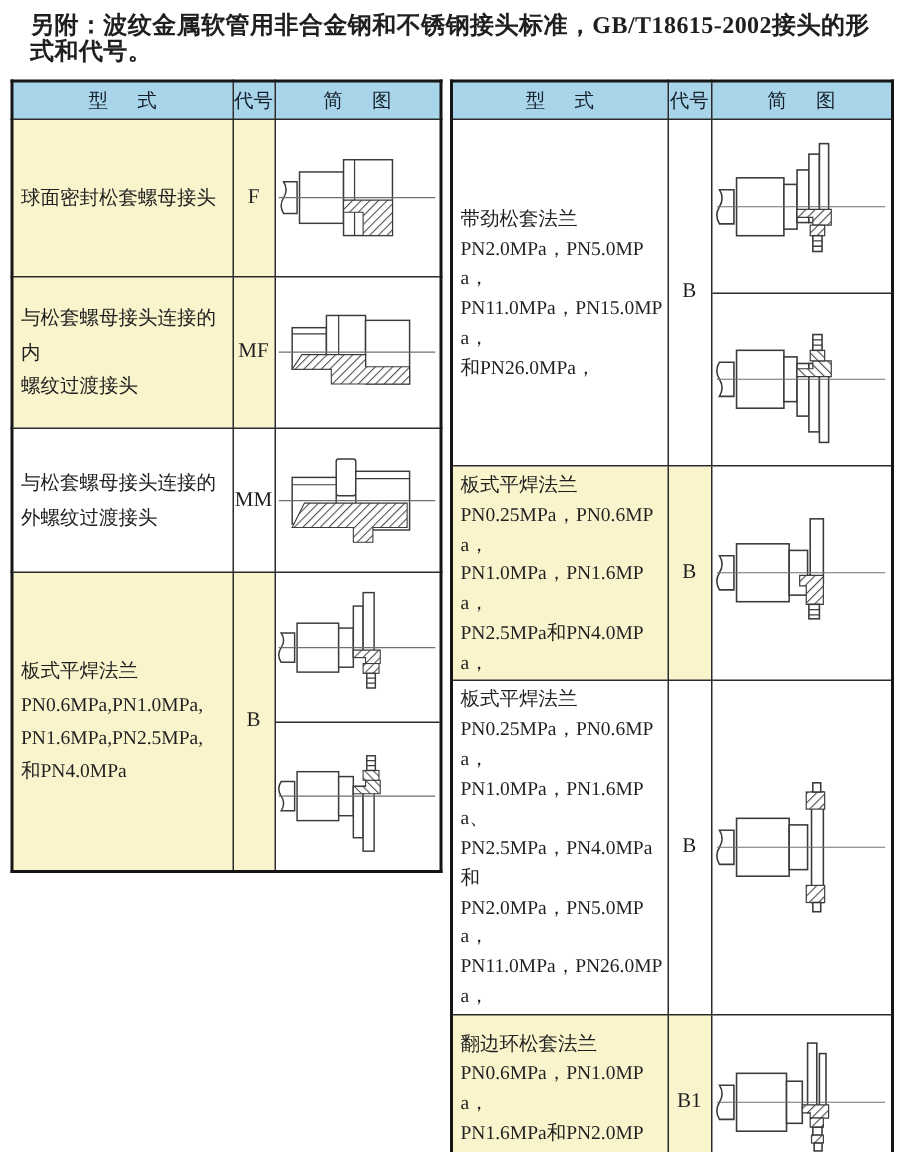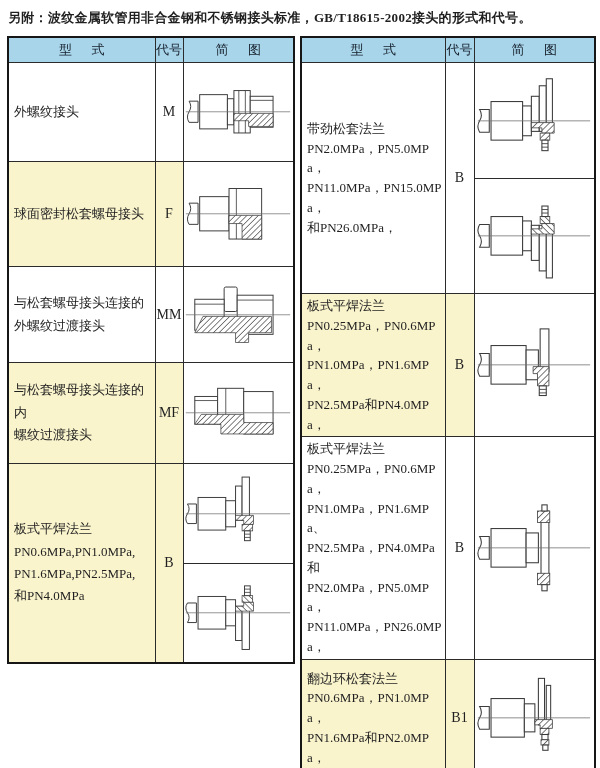--- a/index.html
+++ b/index.html
@@ -1,22 +1,22 @@
 <!DOCTYPE html>
 <html><head>
 <meta charset="utf-8">
 <style>
   html,body{margin:0;padding:0;background:#ffffff;}
   body{
     width:600px;height:768px;overflow:hidden;position:relative;
     font-family:"Liberation Serif","DejaVu Serif",serif;color:#1f1f1f;
   }
   .title{
-    font-weight:bold;font-size:13px;letter-spacing:.3px;
-    padding:9px 12px 0 8px;line-height:17px;
+    font-weight:bold;font-size:16px;letter-spacing:.3px;
+    padding:9px 12px 0 8px;line-height:17px;margin-left:12px;
   }
   .tables{display:flex;align-items:flex-start;margin:10px 0 0 7px;}
   table{border-collapse:collapse;table-layout:fixed;border:2px solid #161616;background:#fff;}
   table.left{width:286px;margin-right:5px;}
   table.right{width:294px;}
   th,td{border:1px solid #2b2b2b;padding:0;}
   th{
     background:#a9d5eb;height:24px;font-weight:normal;font-size:13px;
     white-space:pre;color:#15202b;
   }
@@ -57,95 +57,73 @@
         <col style="width:111px">
       </colgroup>
     <thead>
       <tr>
         <th>型      式</th>
         <th>代号</th>
         <th>简      图</th>
       </tr>
     </thead>
     <tbody id="left-body">
-        <tr style="height: 98px;">
-          <td class="type">
-            <div>外螺纹接头</div>
-          </td>
-          <td class="code">M</td>
-          <td class="diagram">
-            <div class="diag-sub" style="height: 98px;">
-              <svg viewBox="0 0 130 100" xmlns="http://www.w3.org/2000/svg">
-                <path d="M16 37 H5 q4 6.5 0 13 q-4 6.5 0 13 H16 Z" fill="#ffffff" stroke="#3b3b3b" stroke-width="1.2"></path>
-                <rect x="18" y="29" width="34" height="42" fill="#ffffff" stroke="#3b3b3b" stroke-width="1.2"></rect>
-                <rect x="52" y="34" width="8" height="32" fill="#ffffff" stroke="#3b3b3b" stroke-width="1.2"></rect>
-                <rect x="60" y="24" width="20" height="52" fill="#ffffff" stroke="#3b3b3b" stroke-width="1.2"></rect>
-                <line x1="66" y1="24" x2="66" y2="76" stroke="#3b3b3b" stroke-width="1" fill="none"></line>
-                <line x1="74" y1="24" x2="74" y2="76" stroke="#3b3b3b" stroke-width="1" fill="none"></line>
-                <rect x="80" y="31" width="28" height="38" fill="#ffffff" stroke="#3b3b3b" stroke-width="1.2"></rect>
-                <line x1="80" y1="36" x2="108" y2="36" stroke="#3b3b3b" stroke-width="1" fill="none"></line>
-                <polygon points="60,52 108,52 108,68 78,68 78,61 60,61" fill="url(#hatch)" stroke="#3b3b3b" stroke-width="0.9"></polygon>
-                <line x1="1" y1="50" x2="129" y2="50" stroke="#6f6f6f" stroke-width="0.9"></line>
-              </svg>
-            </div>
-          </td>
-        </tr>
         <tr style="height: 104px;">
           <td class="type hl">
             <div>球面密封松套螺母接头</div>
           </td>
           <td class="code hl">F</td>
           <td class="diagram">
             <div class="diag-sub" style="height: 104px;">
               <svg viewBox="0 0 130 100" xmlns="http://www.w3.org/2000/svg">
                 <path d="M16 37 H5 q4 6.5 0 13 q-4 6.5 0 13 H16 Z" fill="#ffffff" stroke="#3b3b3b" stroke-width="1.2"></path>
                 <rect x="18" y="29" width="36" height="42" fill="#ffffff" stroke="#3b3b3b" stroke-width="1.2"></rect>
                 <rect x="54" y="19" width="40" height="62" fill="#ffffff" stroke="#3b3b3b" stroke-width="1.2"></rect>
                 <line x1="63" y1="19" x2="63" y2="81" stroke="#3b3b3b" stroke-width="1" fill="none"></line>
                 <polygon points="54,52 94,52 94,81 70,81 70,62 54,62" fill="url(#hatch)" stroke="#3b3b3b" stroke-width="0.9"></polygon>
+                <line x1="1" y1="50" x2="129" y2="50" stroke="#6f6f6f" stroke-width="0.9"></line>
+              </svg>
+            </div>
+          </td>
+        </tr>
+        <tr style="height: 100px;">
+          <td class="type hl">
+            <div>与松套螺母接头连接的内</div>
+            <div>螺纹过渡接头</div>
+          </td>
+          <td class="code hl">MF</td>
+          <td class="diagram">
+            <div class="diag-sub" style="height: 100px;">
+              <svg viewBox="0 0 130 100" xmlns="http://www.w3.org/2000/svg">
+                <rect x="12" y="30" width="28" height="34" fill="#ffffff" stroke="#3b3b3b" stroke-width="1.2"></rect>
+                <line x1="12" y1="35" x2="40" y2="35" stroke="#3b3b3b" stroke-width="1" fill="none"></line>
+                <rect x="40" y="20" width="32" height="44" fill="#ffffff" stroke="#3b3b3b" stroke-width="1.2"></rect>
+                <line x1="50" y1="20" x2="50" y2="64" stroke="#3b3b3b" stroke-width="1" fill="none"></line>
+                <rect x="72" y="24" width="36" height="52" fill="#ffffff" stroke="#3b3b3b" stroke-width="1.2"></rect>
+                <polygon points="20,52 72,52 72,62 108,62 108,76 44,76 44,64 12,64" fill="url(#hatch)" stroke="#3b3b3b" stroke-width="0.9"></polygon>
                 <line x1="1" y1="50" x2="129" y2="50" stroke="#6f6f6f" stroke-width="0.9"></line>
               </svg>
             </div>
           </td>
         </tr>
         <tr style="height: 95px;">
           <td class="type">
             <div>与松套螺母接头连接的</div>
             <div>外螺纹过渡接头</div>
           </td>
           <td class="code">MM</td>
           <td class="diagram">
             <div class="diag-sub" style="height: 95px;">
               <svg viewBox="0 0 130 100" xmlns="http://www.w3.org/2000/svg">
                 <rect x="48" y="16" width="16" height="30" rx="2" fill="#ffffff" stroke="#3b3b3b" stroke-width="1.2"></rect>
                 <rect x="12" y="31" width="36" height="38" fill="#ffffff" stroke="#3b3b3b" stroke-width="1.2"></rect>
                 <line x1="12" y1="37" x2="48" y2="37" stroke="#3b3b3b" stroke-width="1" fill="none"></line>
                 <rect x="64" y="26" width="44" height="48" fill="#ffffff" stroke="#3b3b3b" stroke-width="1.2"></rect>
                 <line x1="64" y1="32" x2="108" y2="32" stroke="#3b3b3b" stroke-width="1" fill="none"></line>
                 <polygon points="22,52 106,52 106,72 78,72 78,84 62,84 62,72 12,72" fill="url(#hatch)" stroke="#3b3b3b" stroke-width="0.9"></polygon>
-                <line x1="1" y1="50" x2="129" y2="50" stroke="#6f6f6f" stroke-width="0.9"></line>
-              </svg>
-            </div>
-          </td>
-        </tr>
-        <tr style="height: 100px;">
-          <td class="type hl">
-            <div>与松套螺母接头连接的内</div>
-            <div>螺纹过渡接头</div>
-          </td>
-          <td class="code hl">MF</td>
-          <td class="diagram">
-            <div class="diag-sub" style="height: 100px;">
-              <svg viewBox="0 0 130 100" xmlns="http://www.w3.org/2000/svg">
-                <rect x="12" y="30" width="28" height="34" fill="#ffffff" stroke="#3b3b3b" stroke-width="1.2"></rect>
-                <line x1="12" y1="35" x2="40" y2="35" stroke="#3b3b3b" stroke-width="1" fill="none"></line>
-                <rect x="40" y="20" width="32" height="44" fill="#ffffff" stroke="#3b3b3b" stroke-width="1.2"></rect>
-                <line x1="50" y1="20" x2="50" y2="64" stroke="#3b3b3b" stroke-width="1" fill="none"></line>
-                <rect x="72" y="24" width="36" height="52" fill="#ffffff" stroke="#3b3b3b" stroke-width="1.2"></rect>
-                <polygon points="20,52 72,52 72,62 108,62 108,76 44,76 44,64 12,64" fill="url(#hatch)" stroke="#3b3b3b" stroke-width="0.9"></polygon>
                 <line x1="1" y1="50" x2="129" y2="50" stroke="#6f6f6f" stroke-width="0.9"></line>
               </svg>
             </div>
           </td>
         </tr>
         <tr style="height: 199px;">
           <td class="type hl">
             <div>板式平焊法兰</div>
             <div>PN0.6MPa,PN1.0MPa,</div>
             <div>PN1.6MPa,PN2.5MPa,</div>

